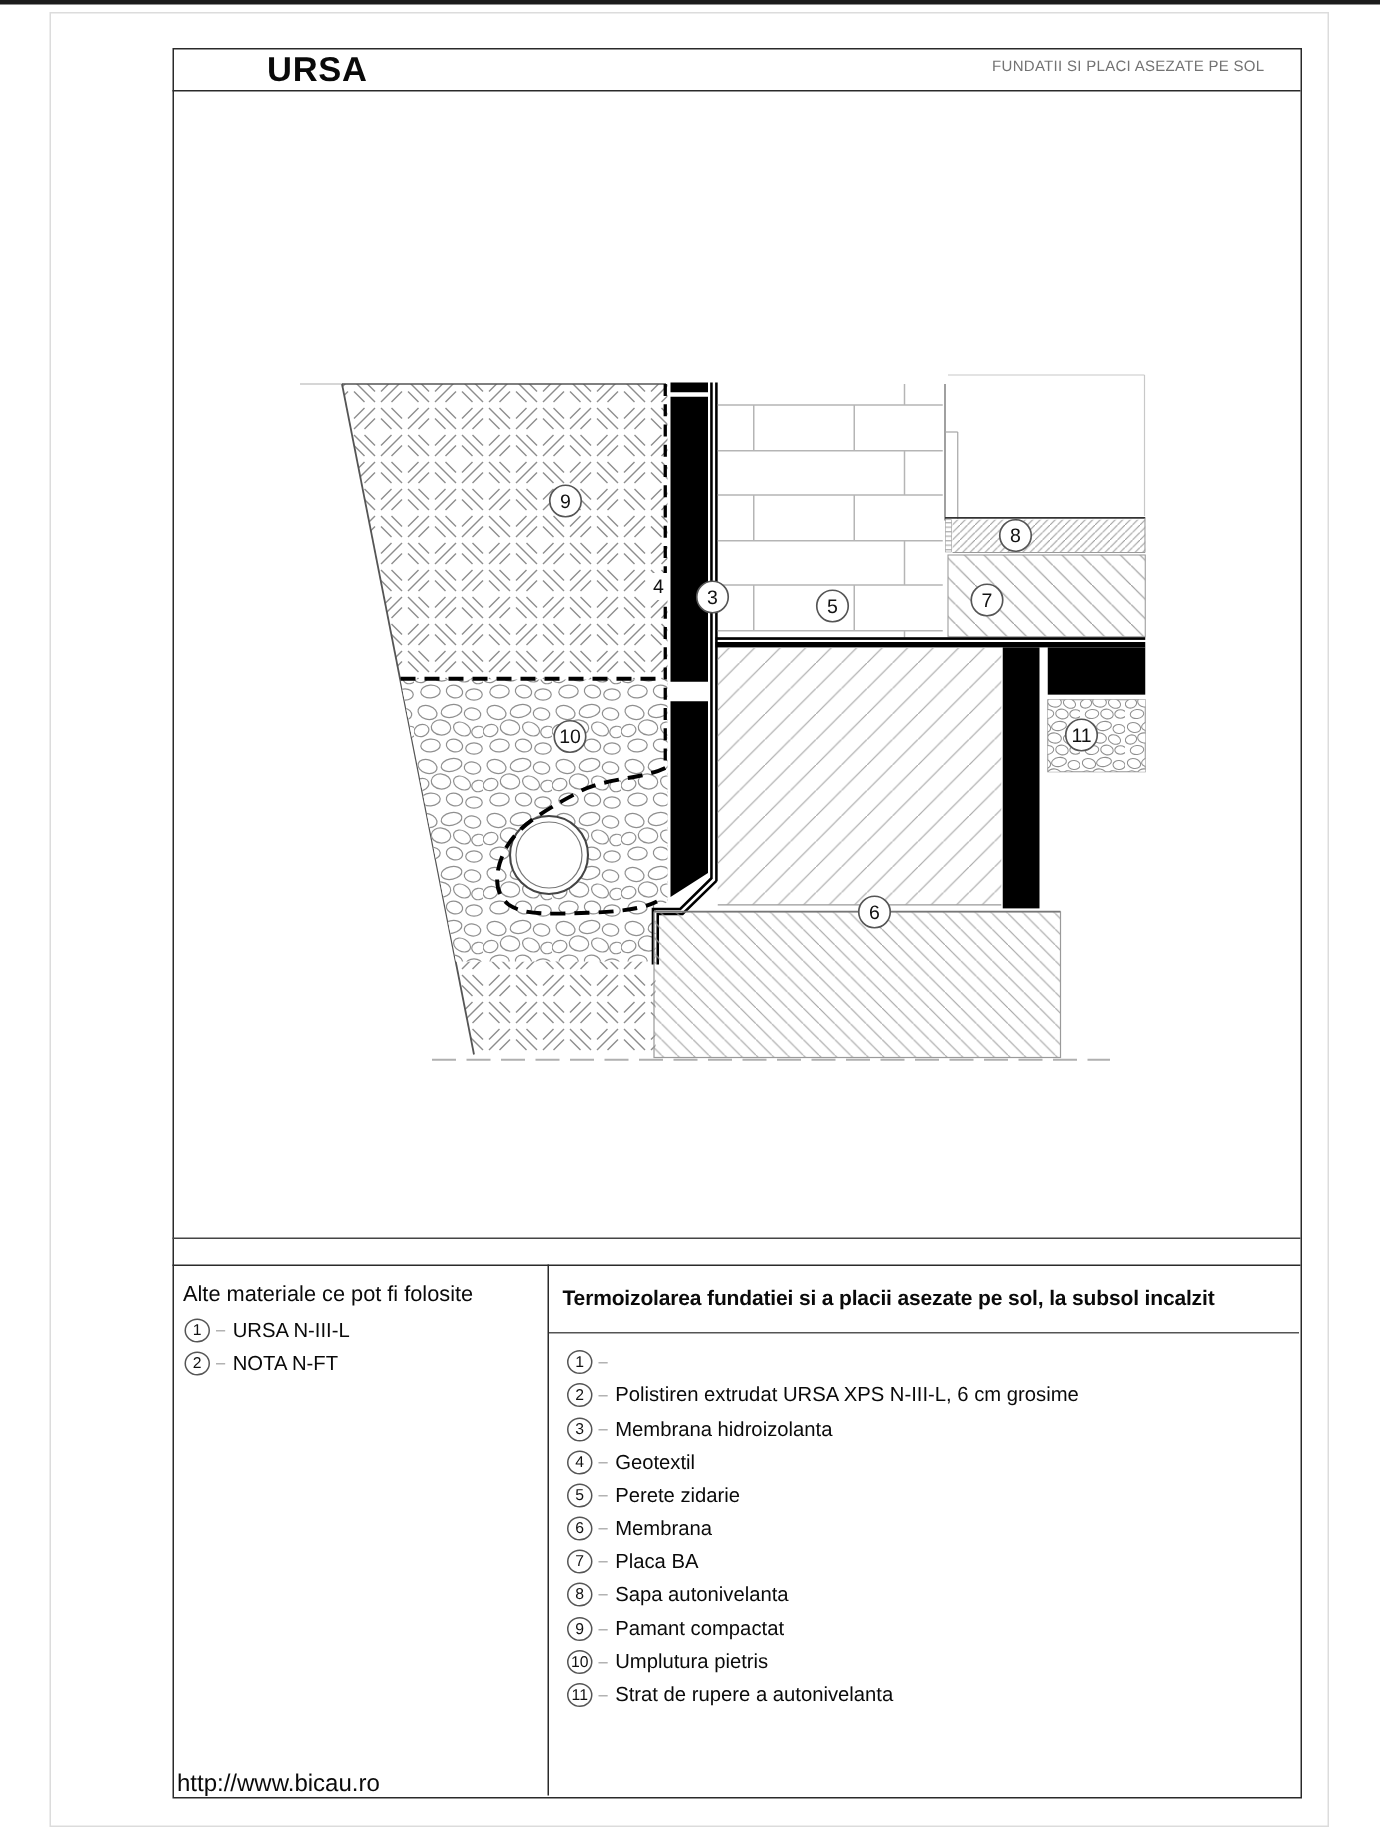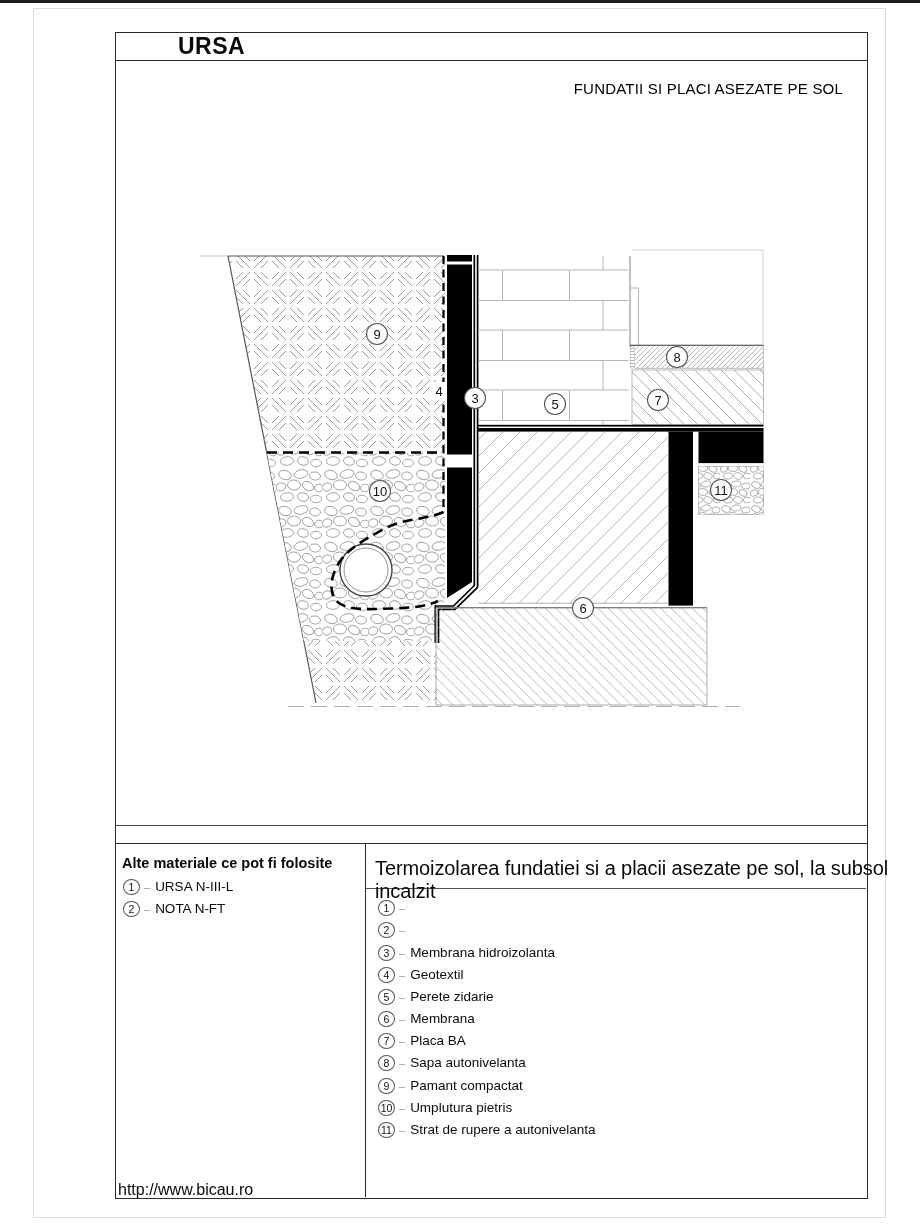--- a/index.html
+++ b/index.html
@@ -2,24 +2,24 @@
 <html><head>
 <meta charset="utf-8">
 <style>
   html,body{margin:0;padding:0;background:#fff;}
   #page{position:relative;width:920px;height:1226px;background:#fff;overflow:hidden;
         font-family:"Liberation Sans",sans-serif;color:#111;}
   .abs{position:absolute;}
   .hline{position:absolute;background:#2a2a2a;height:1px;}
   .vline{position:absolute;background:#2a2a2a;width:1px;}
   .brand{font-weight:bold;font-size:23px;letter-spacing:.5px;color:#0a0a0a;}
-  .hdr-title{font-size:15px;color:#000000;letter-spacing:.2px;margin-top:41px;}
+  .hdr-title{font-size:10px;color:#737373;letter-spacing:.2px;}
   .note{font-size:9.2px;color:#0a0a0a;white-space:pre;letter-spacing:.1px;}
   .panel-title{font-size:14.5px;color:#0a0a0a;}
-  .panel-title.bold{font-weight:normal;font-size:20px;letter-spacing:-.1px;}
+  .panel-title.bold{font-weight:bold;font-size:14px;letter-spacing:-.1px;}
   .item-row{position:absolute;display:flex;align-items:center;height:17px;}
   .num-badge{box-sizing:border-box;min-width:17px;height:16px;border:1px solid #555;border-radius:50%;
              display:inline-flex;align-items:center;justify-content:center;
              font-size:10.5px;color:#111;background:#fff;padding:0 1px;}
   .dash{color:#999;font-size:11px;margin:0 5px 0 4px;}
   .item-label{font-size:13.5px;color:#0a0a0a;}
   .url{font-size:16px;color:#0a0a0a;}
   svg text{font-family:"Liberation Sans",sans-serif;}
 </style>
 </head>
@@ -186,41 +186,42 @@
     <text x="475" y="402.5">3</text>
     <text x="555" y="408.5">5</text>
     <text x="658" y="404.5">7</text>
     <text x="677" y="361.5">8</text>
     <text x="583" y="612.5">6</text>
     <text x="721" y="494.5">11</text>
   </g>
 </svg>
 
 
-<div class="abs panel-title" style="left:122px;top:855px;font-weight:bold;">Alte materiale ce pot fi folosite</div>
+<div class="abs panel-title" style="left:122px;top:855px;">Alte materiale ce pot fi folosite</div>
 <div class="item-row" style="left:123px;top:878px;">
   <span class="num-badge">1</span>
       <span class="dash">–</span>
       <span class="item-label">URSA N-III-L</span>
 </div>
 <div class="item-row" style="left:123px;top:900px;">
   <span class="num-badge">2</span>
       <span class="dash">–</span>
       <span class="item-label">NOTA N-FT</span>
 </div>
 
 <div class="abs panel-title bold" style="left:375px;top:857px;">Termoizolarea fundatiei si a placii asezate pe sol, la subsol incalzit</div>
 
 <div class="item-row" style="left:378px;top:899px;">
   <span class="num-badge">1</span>
       <span class="dash">–</span>
 </div>
 <div class="item-row" style="left:378px;top:921px;">
   <span class="num-badge">2</span>
       <span class="dash">–</span>
+      <span class="item-label">Polistiren extrudat URSA XPS N-III-L, 6 cm grosime</span>
 </div>
 <div class="item-row" style="left:378px;top:944px;">
   <span class="num-badge">3</span>
       <span class="dash">–</span>
       <span class="item-label">Membrana hidroizolanta</span>
 </div>
 <div class="item-row" style="left:378px;top:966px;">
   <span class="num-badge">4</span>
       <span class="dash">–</span>
       <span class="item-label">Geotextil</span>

